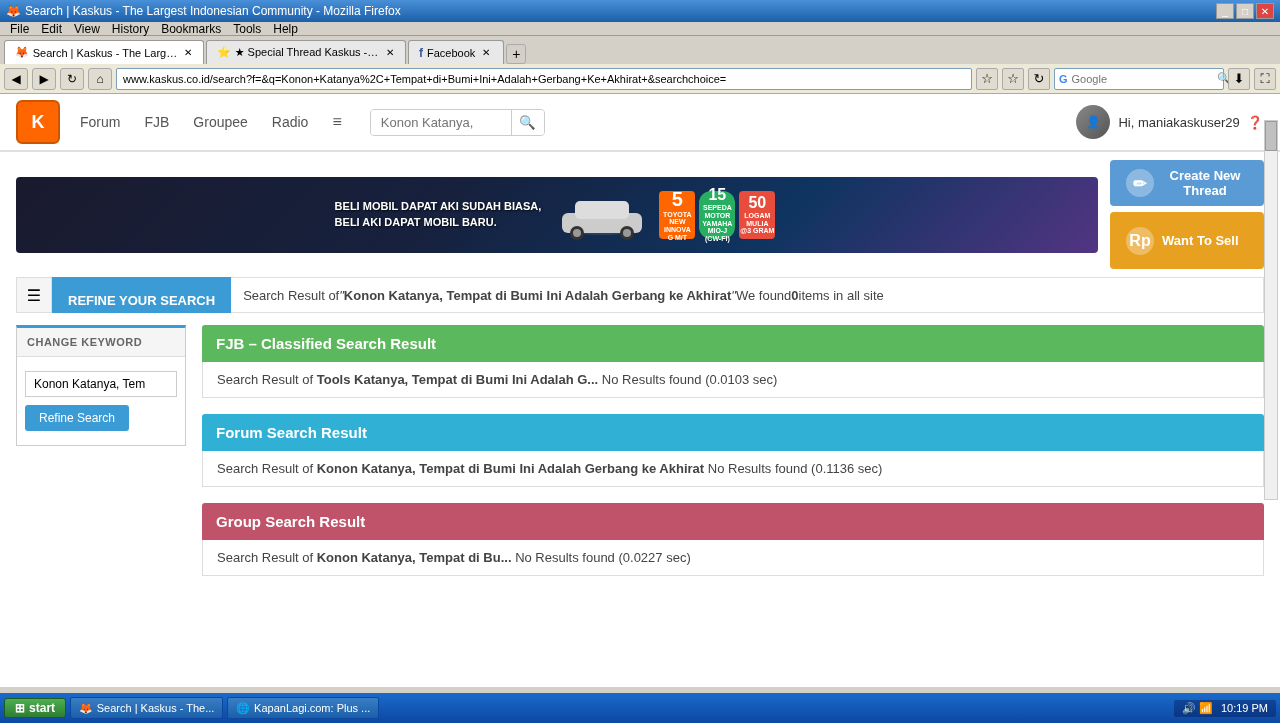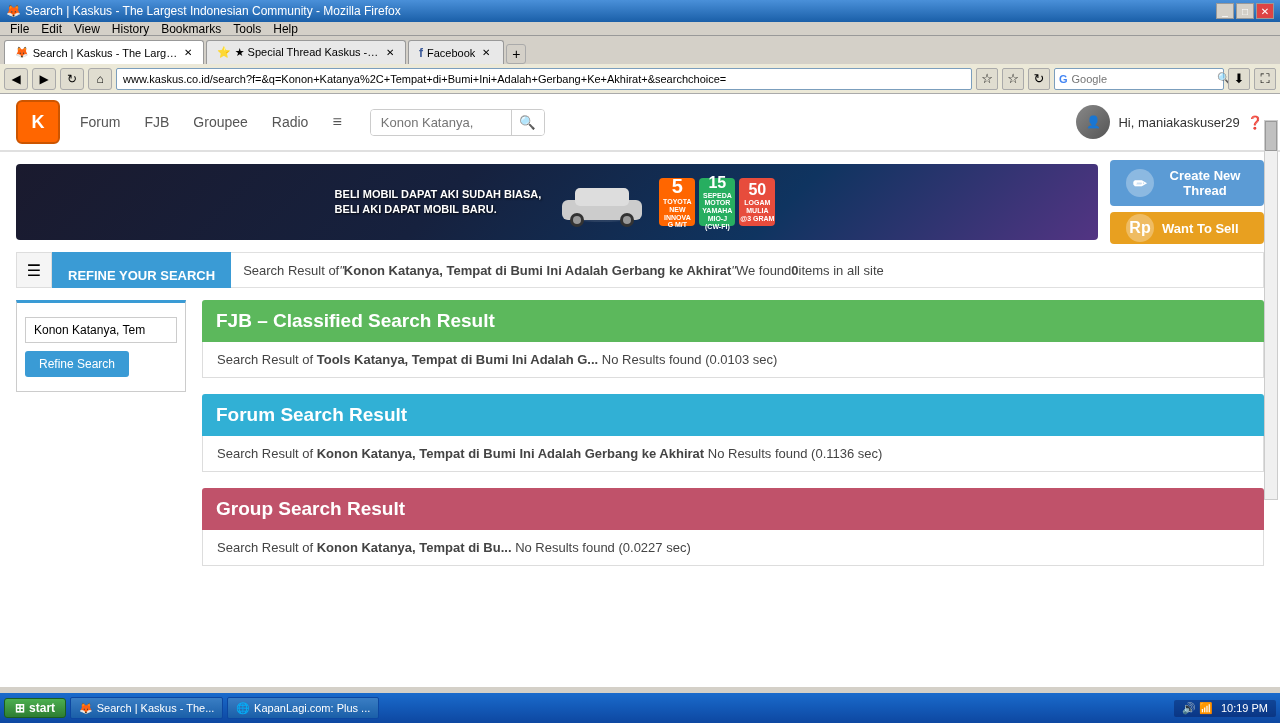--- a/index.html
+++ b/index.html
@@ -178,21 +178,21 @@
       width: 36px;
       height: 48px;
       border-radius: 4px;
       display: flex;
       align-items: center;
       justify-content: center;
       flex-direction: column;
       font-weight: bold;
     }
     .num-5 { background: #ff6600; color: white; font-size: 20px; }
-    .num-15 { background: #27ae60; color: white; font-size: 16px; }
+    .num-15 { background: #27ae60; color: white; font-size: 16px; border-radius: 12px; }
     .num-50 { background: #e74c3c; color: white; font-size: 16px; }
     .banner-desc { color: white; font-size: 9px; text-align: center; }
 
     .action-btns { display: flex; flex-direction: column; gap: 6px; }
     .btn-create-thread {
       background: #5b9bd5;
       color: white;
       border: none;
       border-radius: 4px;
       padding: 8px 16px;
@@ -211,21 +211,21 @@
       border: none;
       border-radius: 4px;
       padding: 8px 16px;
       cursor: pointer;
       display: flex;
       align-items: center;
       gap: 8px;
       font-size: 13px;
       font-weight: bold;
       width: 154px;
-      height: 32px;
+      height: 57px;
     }
     .btn-icon-circle {
       width: 28px;
       height: 28px;
       background: rgba(255,255,255,0.3);
       border-radius: 50%;
       display: flex;
       align-items: center;
       justify-content: center;
       font-size: 16px;
@@ -322,21 +322,21 @@
     
     .results-area {
       flex: 1;
       margin-left: 16px;
     }
 
     .result-section { margin-bottom: 16px; }
     .result-section-header {
       padding: 10px 14px;
       color: white;
-      font-size: 19px;
+      font-size: 15px;
       font-weight: bold;
       border-radius: 3px 3px 0 0;
     }
     .fjb-header { background: #5cb85c; }
     .forum-header { background: #31b0d5; }
     .group-header { background: #c0526a; }
 
     .result-section-body {
       border: 1px solid #ddd;
       border-top: none;
@@ -561,20 +561,21 @@
         <span> We found </span>
         <strong>0</strong>
         <span> items in all site</span>
       </div>
     </div>
 
     <div class="content-layout">
 
       <div class="sidebar">
         <div class="sidebar-panel">
+          <div class="change-keyword-title">CHANGE KEYWORD</div>
           <div class="sidebar-content">
             <input type="text" class="keyword-input" value="Konon Katanya, Tem" style="">
             <br>
             <button class="refine-search-btn">Refine Search</button>
           </div>
         </div>
       </div>
 
       <div class="results-area">
 

